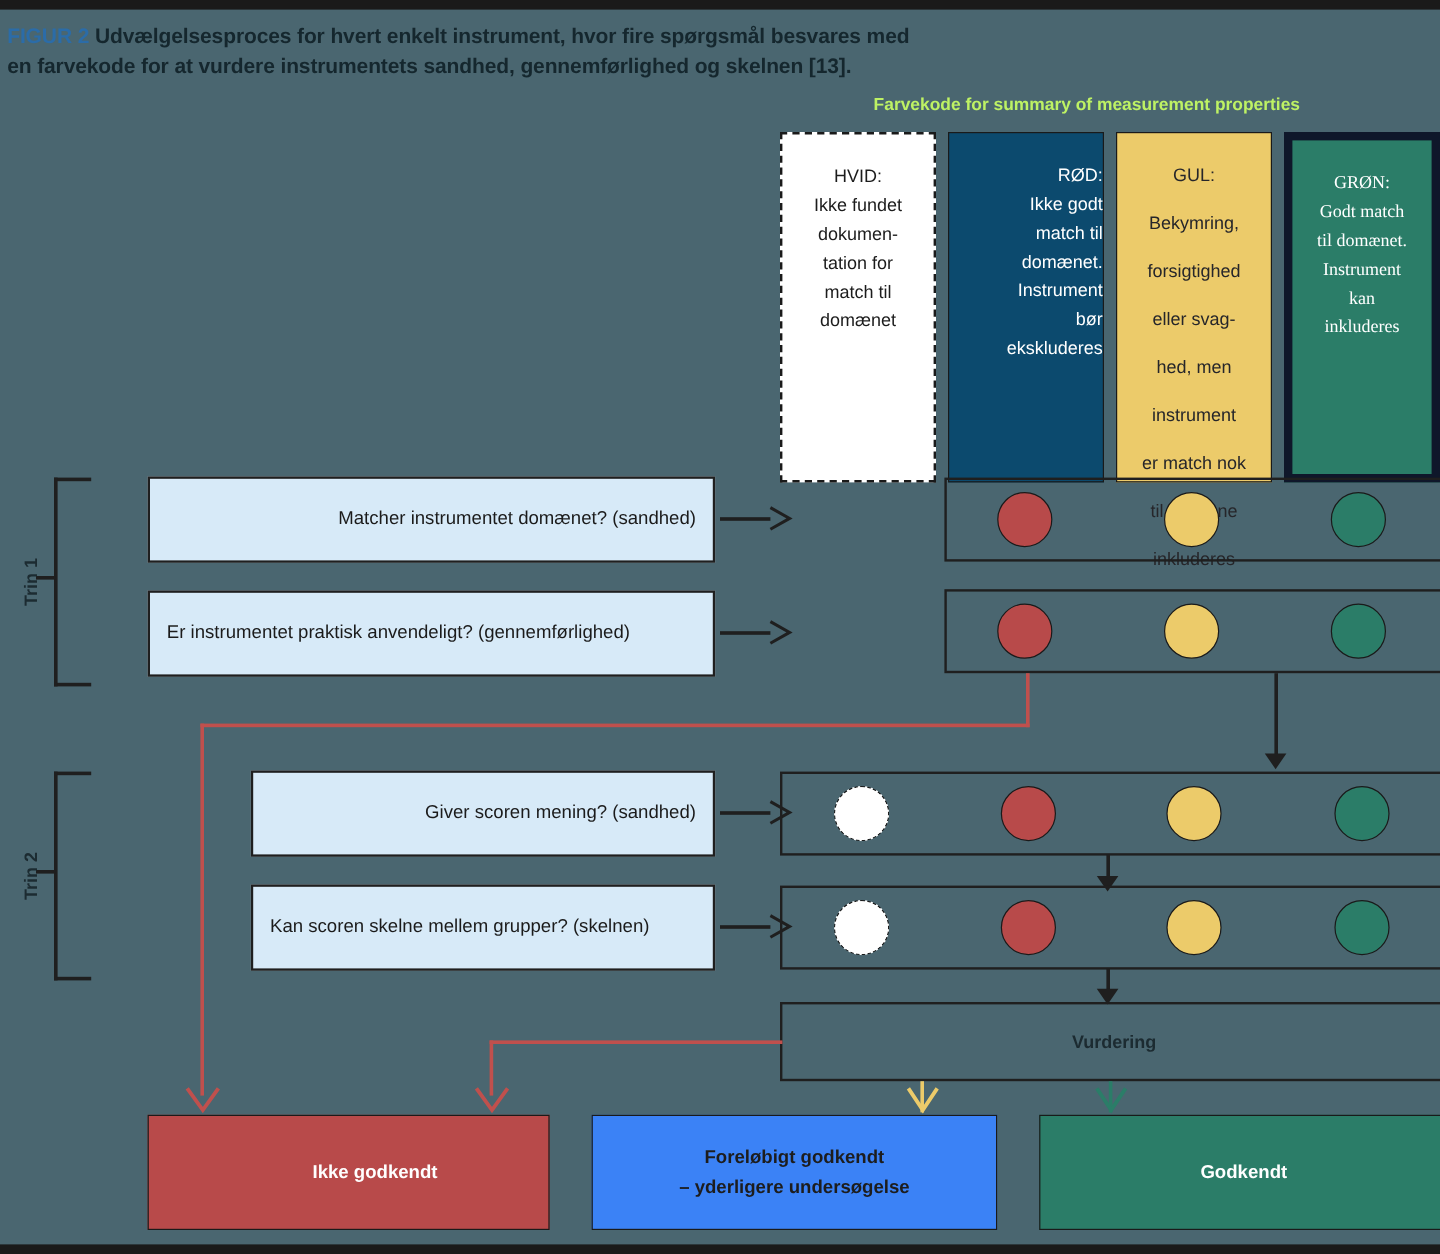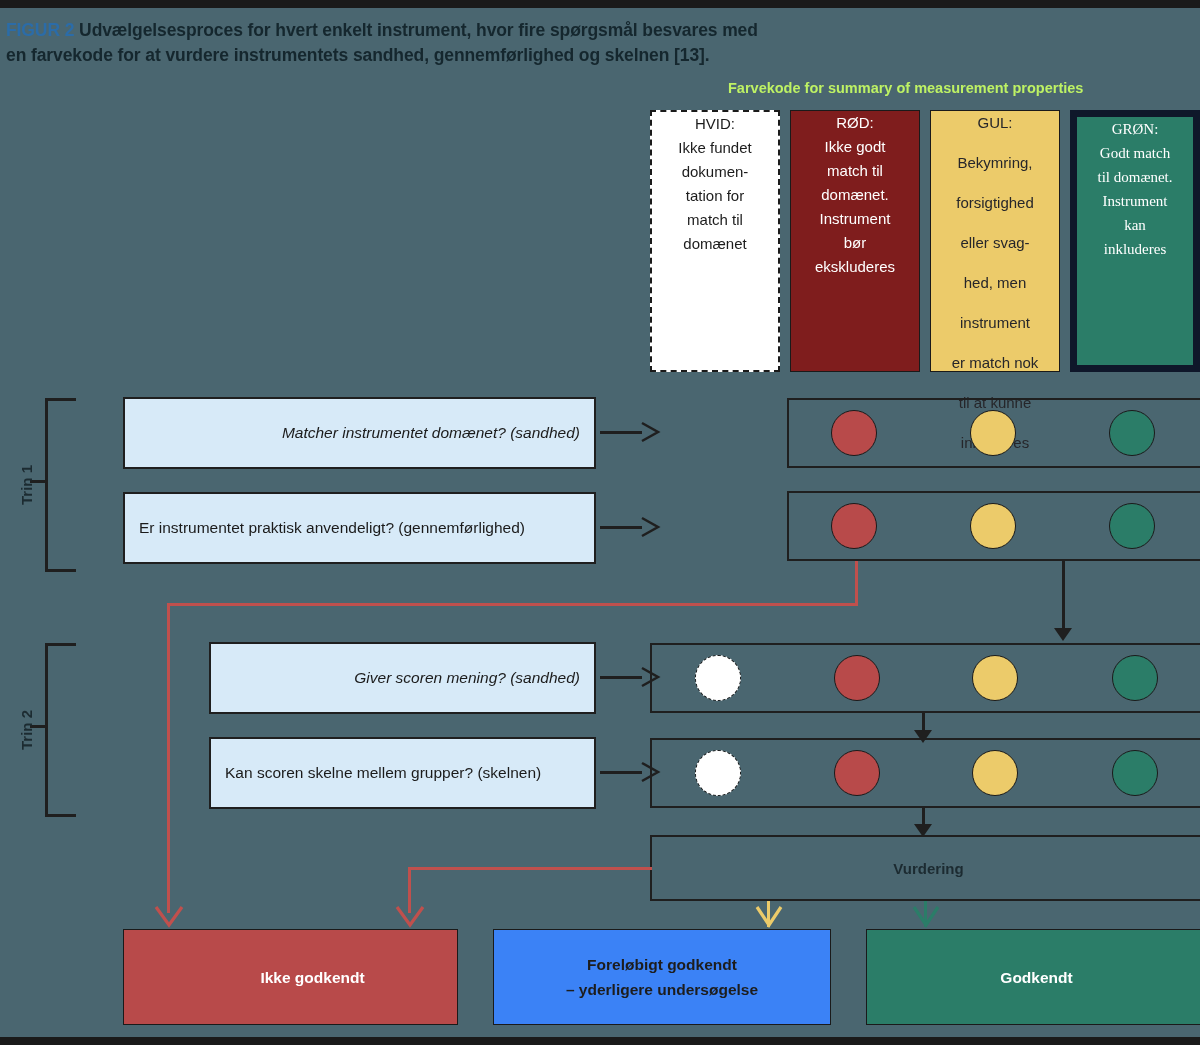--- a/index.html
+++ b/index.html
@@ -15,40 +15,40 @@
 
   
   .caption{position:absolute;left:6px;top:18px;width:1000px;
     font-size:17.5px;font-weight:bold;line-height:25px;color:#15272e;letter-spacing:-0.1px;}
   .caption .fignum{color:#2b6ca8;}
 
   
   .legend-title{position:absolute;left:728px;top:80px;width:470px;
     font-size:14.5px;font-weight:bold;color:#bef264;}
   .legend-row{position:absolute;left:650px;top:110px;width:560px;height:262px;}
-  .legend-card{position:absolute;top:0;width:130px;height:262px;
+  .legend-card{position:absolute;top:0;width:130px;height:292px;
     box-sizing:border-box;
     display:flex;flex-direction:column;justify-content:flex-start;align-items:center;
-    font-size:15px;line-height:24px;text-align:center;}
+    padding-top:24px;font-size:15px;line-height:24px;text-align:center;}
   .lc0{left:0;background:#ffffff;color:#1c1c1c;border:2px dashed #1a1a1a;}
-  .lc1{left:140px;background:#7f1d1d;color:#ffffff;border:1px solid #1a1a1a;}
+  .lc1{left:140px;background:#0c4a6e;color:#ffffff;border:1px solid #1a1a1a;align-items:flex-end;}
   .lc2{left:280px;background:#eccb6a;color:#26262a;border:1px solid #1a1a1a;gap:16px;}
   .lc3{left:420px;background:#2b7d68;color:#ffffff;border:7px solid #0f172a;font-family:Liberation Serif, serif;}
 
   
   .bracket{position:absolute;border:3px solid #1f1f1f;border-right:none;width:28px;}
   .bracket-stub{position:absolute;width:16px;height:3px;background:#1f1f1f;}
   .trin-label{position:absolute;font-size:15px;font-weight:bold;color:#1c2b31;
     transform:rotate(-90deg);transform-origin:left top;white-space:nowrap;}
 
   
   .qbox{position:absolute;background:#d7eaf8;border:2px solid #1f1f1f;
     box-sizing:border-box;display:flex;align-items:center;
     font-size:15.5px;color:#1b1b1b;padding:0 14px;}
-  .qbox.right{justify-content:flex-end;font-style:italic;}
+  .qbox.right{justify-content:flex-end;}
   .qbox.left{justify-content:flex-start;}
 
   
   .crow{position:absolute;border:2.5px solid #1f1f1f;box-sizing:border-box;}
   .circ{position:absolute;width:46px;height:46px;border-radius:50%;box-sizing:border-box;}
   .c-red{background:#b84a4a;border:1.5px solid #1a1a1a;}
   .c-yel{background:#eccb6a;border:1.5px solid #1a1a1a;}
   .c-grn{background:#2b7d68;border:1.5px solid #1a1a1a;}
   .c-wht{background:#ffffff;border:1.5px dashed #1a1a1a;}
 

